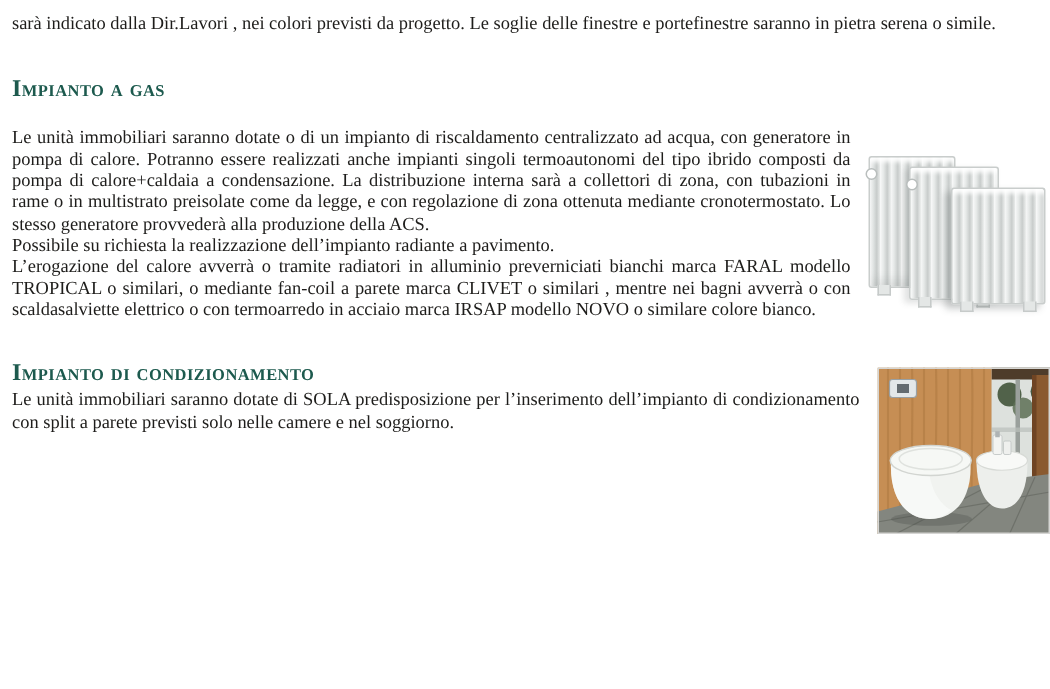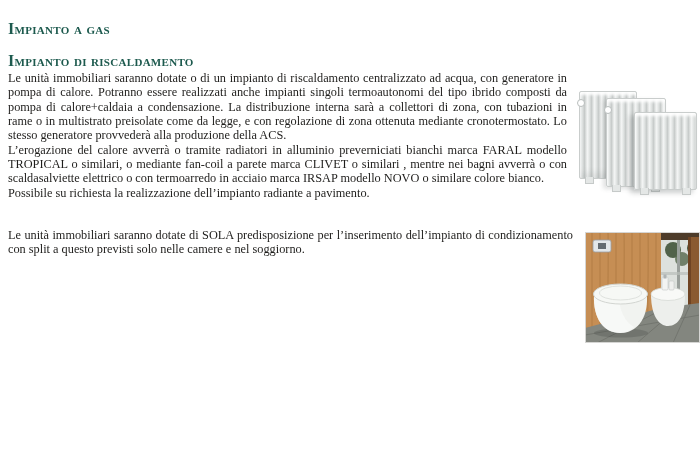--- a/index.html
+++ b/index.html
@@ -19,21 +19,21 @@
   .page p { margin: 0; text-align: justify; }
   .sec-heading {
     margin: 0 0 2px 0;
     font-variant: small-caps;
     font-weight: bold;
     font-size: 16px;
     line-height: 16px;
     letter-spacing: 0.3px;
     color: #1d5a4e;
   }
-  .sec-gas  { margin-top: 13px; }
+  .sec-gas  { margin-top: 30px; }
   .sec-risc { margin-top: 16px; }
   .sec-cond { margin-top: 28px; }
 
   
   .radiator-img {
     float: right;
     position: relative;
     width: 122px;
     height: 108px;
     margin: 18px -3px 6px 10px;
@@ -77,41 +77,41 @@
     height: 111px;
     margin: 4px -4px 0 12px;
     line-height: 0;
   }
 </style>
 </head>
 <body>
 
 <div class="page">
 
+  <p>sarà indicato dalla Dir.Lavori , nei colori previsti da progetto. Le soglie delle finestre e portefinestre saranno in pietra serena o simile.</p>
 
   <section class="sec-gas">
     <h2 class="sec-heading">Impianto a gas</h2>
   </section>
 
   <section class="sec-risc">
-    <h2 class="sec-heading">Impianto di riscaldamento</h2>
 
     <div class="radiator-img">
       <div class="rad rad-a">
           <span class="valve"></span>
         </div>
       <div class="rad rad-b">
           <span class="valve"></span>
         </div>
       <div class="rad rad-c"></div>
     </div>
 
     <p>Le unità immobiliari saranno dotate o di un impianto di riscaldamento centralizzato ad acqua, con generatore in pompa di calore. Potranno essere realizzati anche impianti singoli termoautonomi del tipo ibrido composti da pompa di calore+caldaia a condensazione. La distribuzione interna sarà a collettori di zona, con tubazioni in rame o in multistrato preisolate come da legge, e con regolazione di zona ottenuta mediante cronotermostato. Lo stesso generatore provvederà alla produzione della ACS.</p>
+    <p>Possibile su richiesta la realizzazione dell’impianto radiante a pavimento.</p>
     <p>L’erogazione del calore avverrà o tramite radiatori in alluminio preverniciati bianchi marca FARAL modello TROPICAL o similari, o mediante fan-coil a parete marca CLIVET o similari , mentre nei bagni avverrà o con scaldasalviette elettrico o con termoarredo in acciaio marca IRSAP modello NOVO o similare  colore bianco.</p>
-    <p>Possibile su richiesta la realizzazione dell’impianto radiante a pavimento.</p>
   </section>
 
   <section class="sec-cond">
 
     <div class="bathroom-img">
       <svg viewBox="0 0 115 111" width="115" height="111">
 
         <rect x="0" y="0" width="115" height="111" fill="#cfd3d0"></rect>
         <rect x="76" y="0" width="39" height="78" fill="#dde1dd"></rect>
         <rect x="76" y="0" width="39" height="8" fill="#4e3c2a"></rect>
@@ -158,16 +158,17 @@
         <ellipse cx="36" cy="101" rx="27" ry="4.5" fill="#3b3e3a" opacity="0.25"></ellipse>
         <path d="M9,63 C8,87 19,101 35,101 C51,101 63,88 62,64 Z" fill="#f1f3f0"></path>
         <path d="M9,63 C8,87 19,101 35,101 C40,101 45,99 49,95 C40,90 34,78 34,63 Z" fill="#fafbf9" opacity="0.7"></path>
         <ellipse cx="35.5" cy="62" rx="27" ry="10" fill="#f6f8f5" stroke="#d2d5d1" stroke-width="1"></ellipse>
         <ellipse cx="35.5" cy="61" rx="21" ry="7" fill="none" stroke="#dfe2de" stroke-width="1"></ellipse>
 
         <rect x="0.5" y="0.5" width="114" height="110" fill="none" stroke="#d5d5d3"></rect>
       </svg>
     </div>
 
-    <p>Le unità immobiliari saranno dotate di SOLA predisposizione per l’inserimento dell’impianto di condizionamento con split a questo previsti solo nelle camere e nel soggiorno.</p>
+    <h2 class="sec-heading">Impianto di condizionamento</h2>
+    <p>Le unità immobiliari saranno dotate di SOLA predisposizione per l’inserimento dell’impianto di condizionamento con split a parete previsti solo nelle camere e nel soggiorno.</p>
   </section>
 
 </div>
 
 </body></html>

